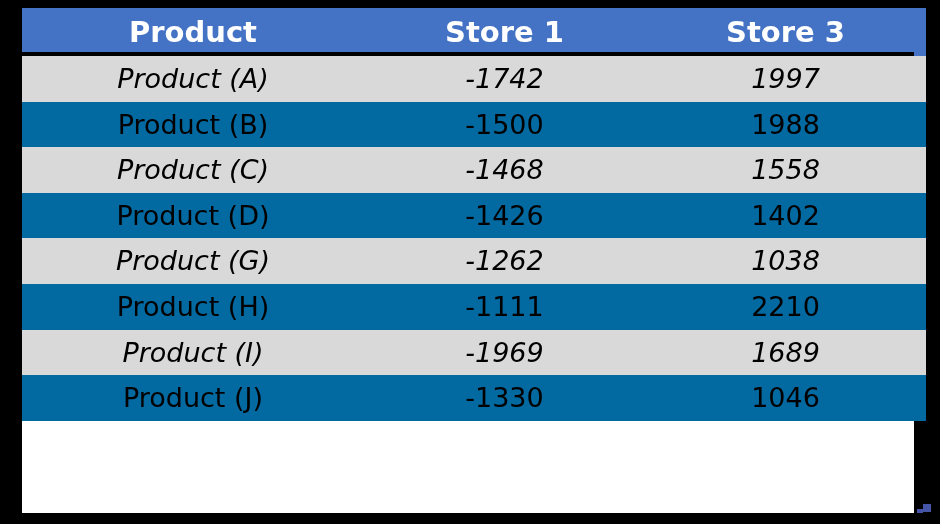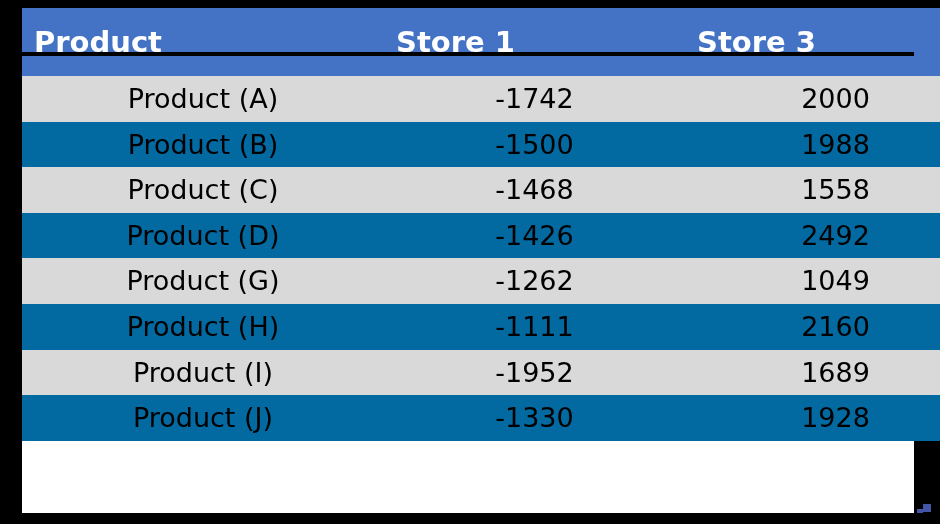--- a/index.html
+++ b/index.html
@@ -39,43 +39,43 @@
 
   
   .thead-row {
     height: 44px;
     background: #4472c4;
   }
   .thead-row th {
     color: #ffffff;
     font-weight: bold;
     font-size: 29px;
-    text-align: left;
+    text-align: center;
     vertical-align: middle;
-    padding: 12px;
+    padding: 2px;
     letter-spacing: 0px;
     line-height: 44px;
     border: none;
   }
   
   .header-rule {
     position: absolute;
     left: 0;
     top: 44px;
     width: 892px;
     height: 4px;
     background: #000000;
     z-index: 3;
   }
 
   
   .tbody-row {
     height: 45.6px;
   }
-  .tbody-row.shade-gray { background: #d9d9d9; }
+  .tbody-row.shade-gray { background: #d9d9d9; font-style: italic; }
   .tbody-row.shade-white { background: #0369a1; }
 
   .tbody-row td {
     color: #000000;
     font-weight: normal;
     font-size: 27px;
     text-align: center;
     vertical-align: middle;
     padding: 0;
     line-height: 45.6px;
@@ -119,65 +119,65 @@
           <th class="col-product">Product</th>
           <th class="col-store1">Store 1</th>
           <th class="col-store2">Store 3</th>
         </tr>
       </thead>
       <tbody>
 
         <tr class="tbody-row shade-gray">
           <td class="col-product">Product (A)</td>
           <td class="col-store1">-1742</td>
-          <td class="col-store2">2000</td>
+          <td class="col-store2">1997</td>
         </tr>
 
         <tr class="tbody-row shade-white">
           <td class="col-product">Product (B)</td>
           <td class="col-store1">-1500</td>
           <td class="col-store2">1988</td>
         </tr>
 
         <tr class="tbody-row shade-gray">
           <td class="col-product">Product (C)</td>
           <td class="col-store1">-1468</td>
           <td class="col-store2">1558</td>
         </tr>
 
         <tr class="tbody-row shade-white">
           <td class="col-product">Product (D)</td>
           <td class="col-store1">-1426</td>
-          <td class="col-store2">2492</td>
+          <td class="col-store2">1402</td>
         </tr>
 
 
 
         <tr class="tbody-row shade-gray">
           <td class="col-product">Product (G)</td>
           <td class="col-store1">-1262</td>
-          <td class="col-store2">1049</td>
+          <td class="col-store2">1038</td>
         </tr>
 
         <tr class="tbody-row shade-white">
           <td class="col-product">Product (H)</td>
           <td class="col-store1">-1111</td>
-          <td class="col-store2">2160</td>
+          <td class="col-store2">2210</td>
         </tr>
 
         <tr class="tbody-row shade-gray">
           <td class="col-product">Product (I)</td>
-          <td class="col-store1">-1952</td>
+          <td class="col-store1">-1969</td>
           <td class="col-store2">1689</td>
         </tr>
 
         <tr class="tbody-row shade-white">
           <td class="col-product">Product (J)</td>
           <td class="col-store1">-1330</td>
-          <td class="col-store2">1928</td>
+          <td class="col-store2">1046</td>
         </tr>
 
       </tbody>
     </table>
 
     <div class="header-rule"></div>
 
   </div>
 
   <div id="corner-artifact"></div>

